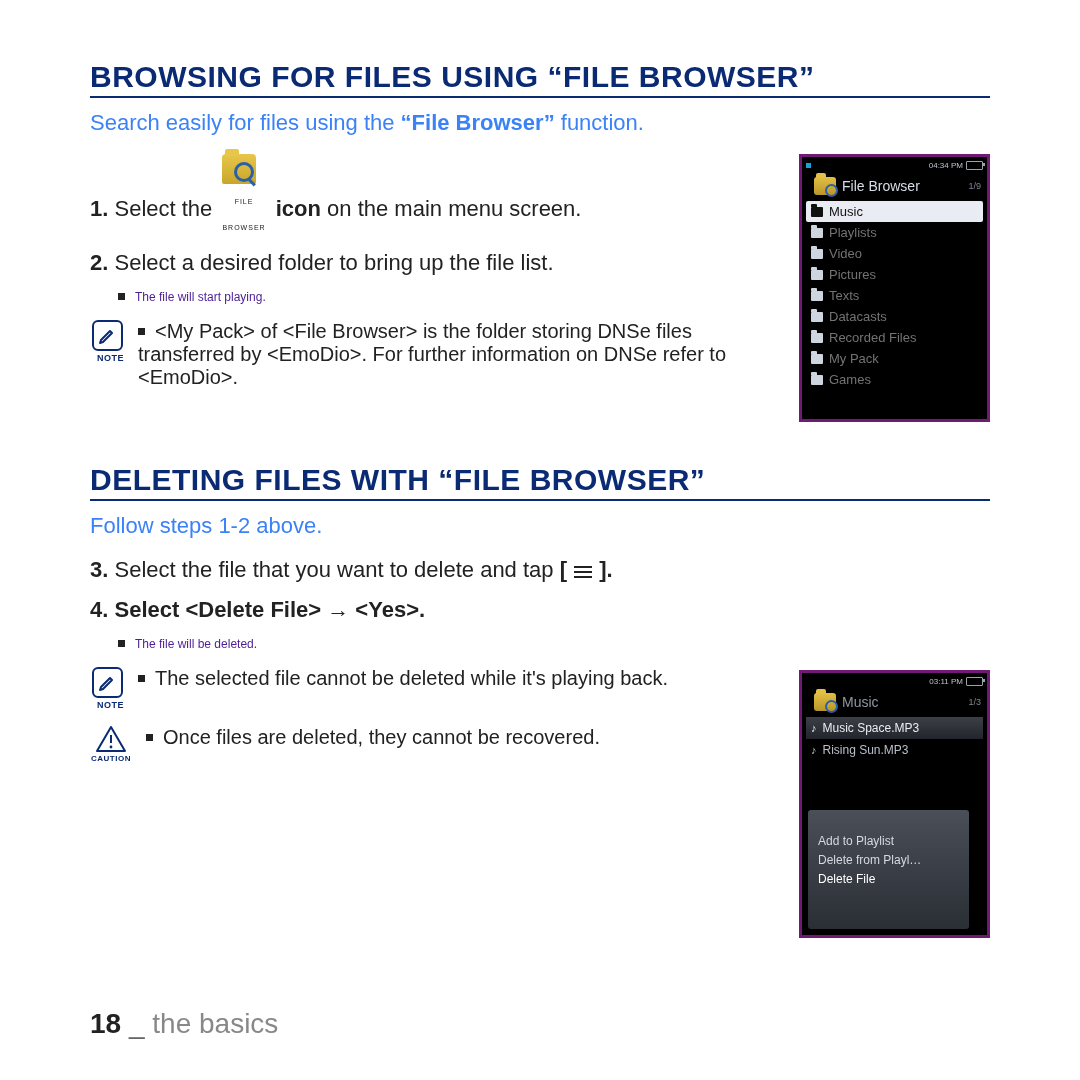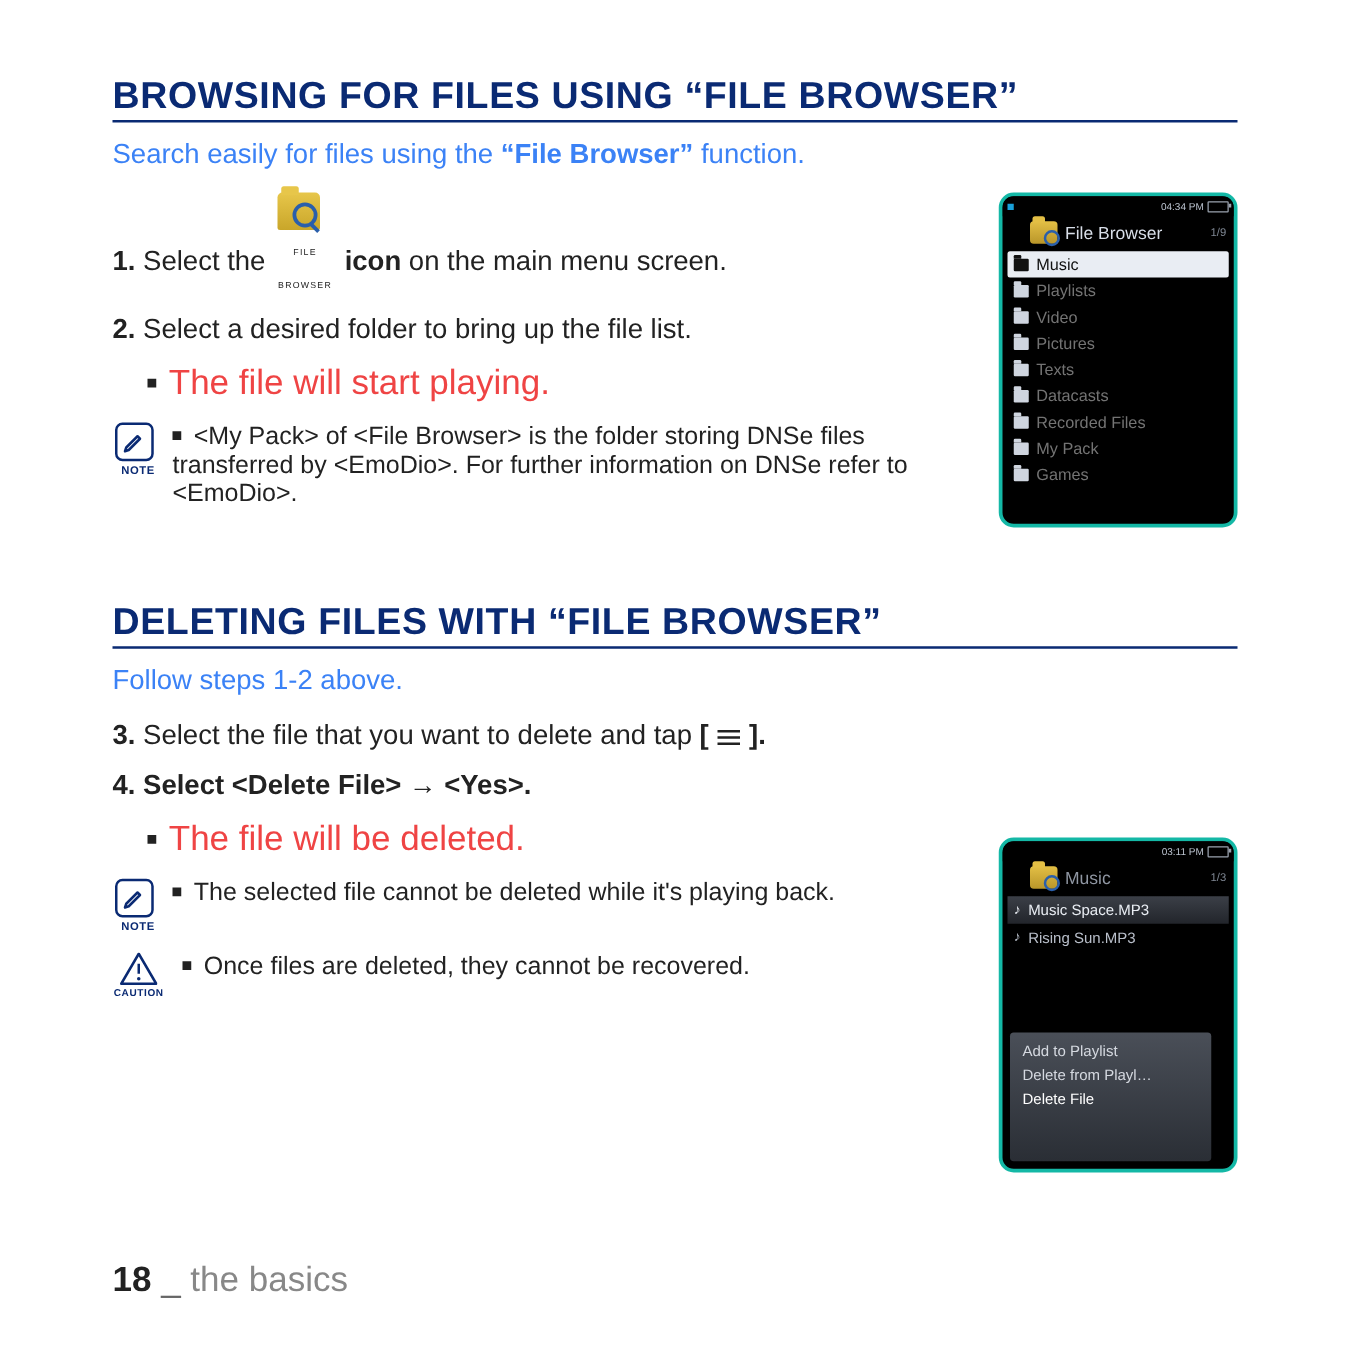--- a/index.html
+++ b/index.html
@@ -1,21 +1,21 @@
 <!DOCTYPE html>
 <html><head>
 <meta charset="utf-8">
 <style>
   html,body{margin:0;padding:0;width:1080px;height:1080px;background:#fff;font-family:Arial,Helvetica,sans-serif;color:#222;-webkit-font-smoothing:antialiased}
   .page{position:relative;width:1080px;height:1080px;padding:60px 90px 0 90px;box-sizing:border-box}
   .sect-title{font-size:30px;font-weight:bold;color:#0a2a73;letter-spacing:.5px;border-bottom:2px solid #0a2a73;padding-bottom:2px;margin:0 0 12px 0}
   .intro{font-size:22px;color:#3b82f6;margin:10px 0 18px 0}
   .steps{font-size:22px;color:#222;max-width:700px}
   .steps p{margin:8px 0 14px 0}
-  .sub{font-size:28px;color:#ef4444;margin:4px 0 14px 28px}
+  .sub{font-size:12px;color:#4c1d95;margin:4px 0 14px 28px}
   .sub .sq{display:inline-block;width:7px;height:7px;background:#222;margin:0 10px 2px 0;vertical-align:middle}
   .b{font-weight:bold}
   .inline-icon-wrap{display:inline-block;vertical-align:-14px;text-align:center;margin:0 4px}
   .inline-icon{width:34px;height:30px;background:linear-gradient(#e7c64a,#c9a62a);border-radius:4px 4px 2px 2px;position:relative;display:block}
   .inline-icon::before{content:"";position:absolute;left:3px;top:-5px;width:14px;height:7px;background:#e7c64a;border-radius:2px 2px 0 0}
   .inline-icon .mag{position:absolute;right:2px;bottom:2px;width:14px;height:14px;border:3px solid #2a5fab;border-radius:50%}
   .inline-icon .mag::after{content:"";position:absolute;right:-5px;bottom:-5px;width:8px;height:3px;background:#2a5fab;transform:rotate(45deg)}
   .inline-icon-cap{font-size:7px;letter-spacing:1px;color:#222;text-align:center;margin-top:2px;line-height:7px}
   .note-row{display:flex;align-items:flex-start;gap:14px;margin:16px 0 0 0;max-width:700px}
   .note-badge{width:34px;text-align:right;flex-shrink:0}
@@ -31,44 +31,44 @@
   .menu-ic{display:inline-block;vertical-align:-2px;width:18px;height:14px;position:relative;margin:0 1px}
   .menu-ic span{position:absolute;left:0;width:18px;height:2px;background:#222}
   .menu-ic span:nth-child(1){top:1px}
   .menu-ic span:nth-child(2){top:6px}
   .menu-ic span:nth-child(3){top:11px}
   .footer{position:absolute;left:90px;bottom:40px;font-size:28px;color:#222}
   .footer .pg{font-weight:bold;color:#222}
   .footer .sep{color:#666}
   .footer .chap{color:#888}
   
-  .device{position:absolute;border:3px solid #14b8a6;border-radius:12px;background:#000;overflow:hidden}
+  .device{position:absolute;border:3px solid #701a75;border-radius:0;background:#000;overflow:hidden}
   .dev1{right:90px;top:154px;width:185px;height:262px}
   .dev2{right:90px;top:670px;width:185px;height:262px}
   .d-status{display:flex;justify-content:flex-end;align-items:center;gap:3px;height:15px;padding:1px 4px 0 4px;font-size:8px;color:#bcc4d0;background:#000}
   .d-status .dot{width:5px;height:5px;background:#19a0d8}
   .d-batt{width:15px;height:7px;border:1px solid #9aa2ae;border-radius:1px;position:relative}
   .d-batt::after{content:"";position:absolute;right:-3px;top:1px;width:2px;height:3px;background:#9aa2ae}
-  .d-head{display:flex;align-items:center;gap:6px;padding:4px 6px 6px 22px;color:#d8dee8;font-size:14px}
+  .d-head{display:flex;align-items:center;gap:6px;padding:4px 6px 6px 12px;color:#d8dee8;font-size:14px}
   .d-head .fic{width:22px;height:18px;background:linear-gradient(#e3bf45,#b9962a);border-radius:3px;position:relative}
   .d-head .fic::before{content:"";position:absolute;left:2px;top:-4px;width:10px;height:5px;background:#e3bf45;border-radius:2px 2px 0 0}
   .d-head .fic .m{position:absolute;right:-2px;bottom:-2px;width:9px;height:9px;border:2px solid #2a5fab;border-radius:50%}
   .d-head .cnt{margin-left:auto;font-size:9px;color:#7e8692}
   .d-list{padding:0 4px 4px 4px}
   .d-item{display:flex;align-items:center;gap:6px;color:#737373;font-size:13px;padding:3px 5px;border-radius:2px}
   .d-item.sel{background:#e9edf3;color:#111}
   .d-item .fico{width:12px;height:10px;background:#cfd5df;border-radius:1px;position:relative}
   .d-item .fico::before{content:"";position:absolute;left:0;top:-3px;width:6px;height:3px;background:#cfd5df;border-radius:1px 1px 0 0}
   .d-item.sel .fico,.d-item.sel .fico::before{background:#111}
   
   .d2-list{padding:0 4px}
   .d2-item{display:flex;align-items:center;gap:6px;color:#b9bfca;font-size:12px;padding:4px 5px}
   .d2-item.sel{color:#e9edf3;background:linear-gradient(#3b3f47,#22252b)}
   .d2-item .nico{font-size:11px}
-  .d2-menu{position:absolute;left:6px;right:18px;bottom:6px;background:linear-gradient(#4a4f58,#2a2e35);border-radius:3px;padding:6px 10px 40px 10px;color:#d5d9e0;font-size:12px;line-height:19px}
+  .d2-menu{position:absolute;left:6px;right:18px;bottom:6px;background:linear-gradient(#4a4f58,#2a2e35);border-radius:3px;padding:22px 10px 40px 10px;color:#d5d9e0;font-size:12px;line-height:19px}
   .d2-menu .bright{color:#fff}
 </style>
 </head>
 <body>
 
 <div class="page">
 
   <h2 class="sect-title">BROWSING FOR FILES USING “FILE BROWSER”</h2>
   <p class="intro">
     <span>Search easily for files using the </span><span class="b">“File Browser”</span><span> function.</span>

